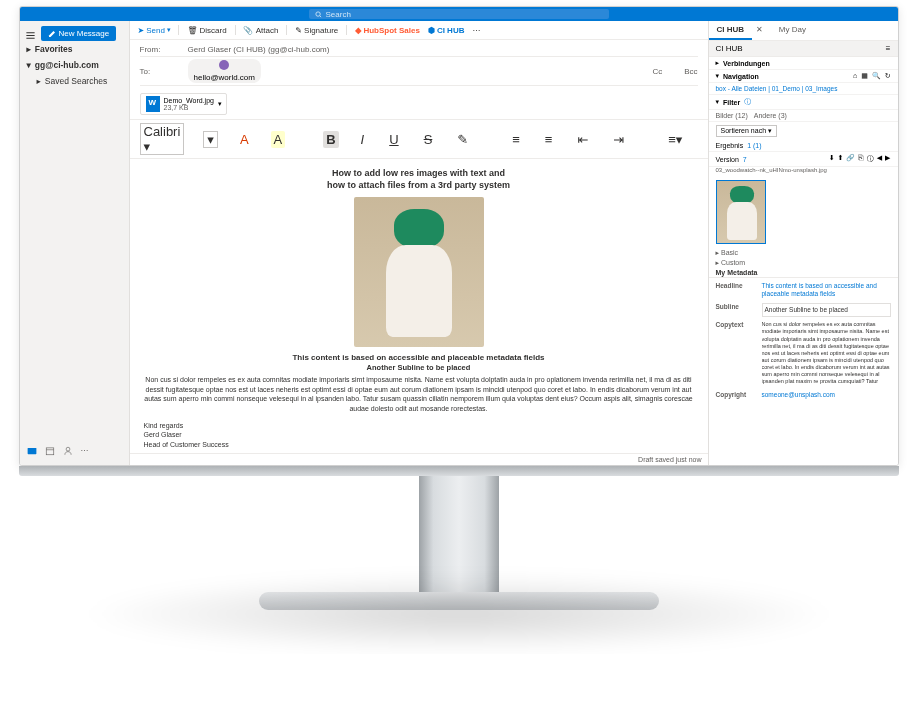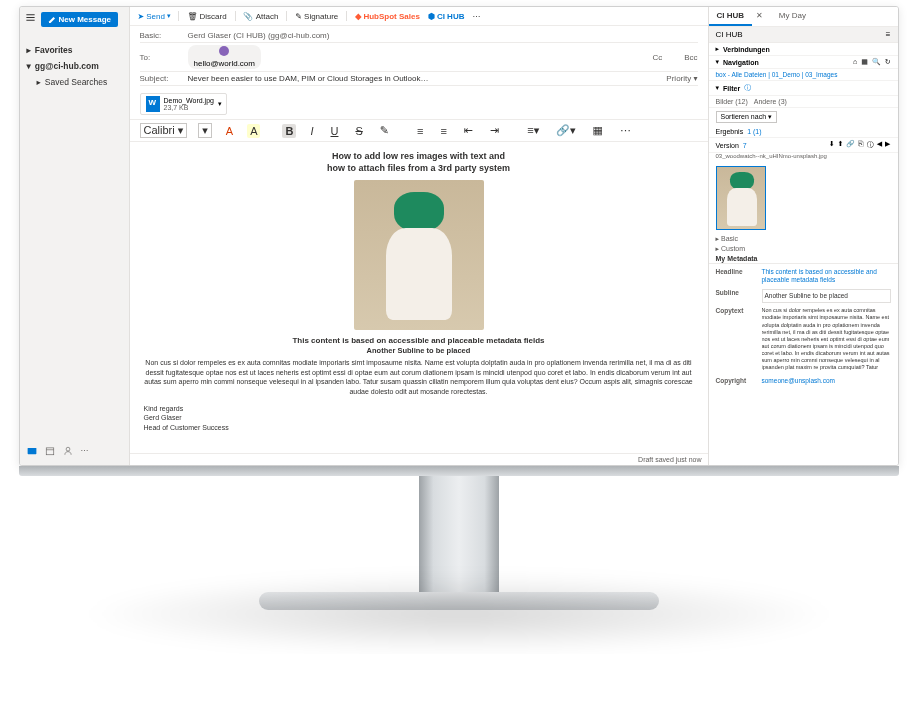--- a/index.html
+++ b/index.html
@@ -36,21 +36,21 @@
 .field .lbl{width:40px; color:#605e5c;}
 .field .val{flex:1; color:#323130;}
 .field .from-val{color:#605e5c;}
 .pill{background:#f3f2f1; border-radius:8px; padding:1px 6px; display:inline-flex; align-items:center; gap:3px;flex-direction:column;}
 .avatar{width:10px;height:10px;border-radius:50%;background:#8764b8;}
 .field .right{margin-left:auto; color:#605e5c; display:flex; gap:22px;text-align:right;}
 .attach-row{padding:4px 10px;}
 .att{display:inline-flex; align-items:center; gap:4px; border:1px solid #e1dfdd; padding:2px 5px; border-radius:2px; font-size:7px; background:#fff;}
 .att .fic{width:14px;height:16px;background:#0078d4;position:relative;}
 .att .fic:after{content:"W";color:#fff;position:absolute;left:3px;top:2px;font-size:8px;font-weight:bold;}
-.toolbar{display:flex; align-items:center; gap:11px; padding:3px 10px; border-top:1px solid #edebe9; border-bottom:1px solid #edebe9; font-size:11px; color:#323130;}
+.toolbar{display:flex; align-items:center; gap:19px; padding:3px 10px; border-top:1px solid #edebe9; border-bottom:1px solid #edebe9; font-size:13px; color:#323130;}
 .toolbar .tb{padding:1px 3px; border-radius:2px;}
 .toolbar .sel{border:1px solid #c8c6c4; padding:0 3px;}
 .body{flex:1; overflow:hidden; padding:8px 14px; font-size:8px; color:#323130;}
 .body .hl{text-align:center; font-weight:700; font-size:9px; line-height:1.35;}
 .body .img{width:130px;height:150px;margin:6px auto;background:linear-gradient(180deg,#c9b89a 0%,#d7c9ae 100%); position:relative; border-radius:2px;}
 .body .img:before{content:"";position:absolute;left:40px;top:12px;width:50px;height:40px;background:#1e8a5e;border-radius:40% 40% 45% 45%;}
 .body .img:after{content:"";position:absolute;left:32px;top:48px;width:66px;height:92px;background:#f4efe8;border-radius:30% 30% 10% 10%;}
 .body .cap{text-align:center; font-weight:700; font-size:8px; margin-top:2px;}
 .body .sub{text-align:center; font-weight:700; font-size:7.5px; margin-top:1px;}
 .body .para{text-align:center; font-size:7px; line-height:1.35; margin-top:3px;}
@@ -85,25 +85,34 @@
 .base{width:400px;height:18px;margin:-4px auto 0;background:linear-gradient(180deg,#e8eaec,#c9cccf);border-radius:9px;}
 .shadow{width:760px;height:80px;margin:-36px auto 0;border-radius:50%;background:radial-gradient(ellipse at center, rgba(0,0,0,.16) 0%, rgba(0,0,0,0) 70%);filter:blur(8px);}
 .ico{display:inline-block;}
 </style>
 </head>
 <body>
 
 <div class="monitor">
 <div class="screen">
 
+  <div class="topbar">
+    <div class="search">
+      <svg viewBox="0 0 16 16" fill="none" stroke="#cfe5f6" stroke-width="2">
+            <circle cx="7" cy="7" r="5"></circle>
+            <path d="m11 11 3 3"></path>
+          </svg>
+      <span>Search</span>
+    </div>
+  </div>
 
   <div class="main">
 
     <div class="nav">
-      <div style="display:flex;align-items:flex-start;gap:5px;margin-bottom:15px;font-weight:bold;">
+      <div style="display:flex;align-items:flex-end;gap:5px;margin-bottom:0;">
         <svg width="11" height="11" viewBox="0 0 16 16" stroke="#323130" stroke-width="1.5">
               <path d="M2 4h12M2 8h12M2 12h12"></path>
             </svg>
         <div class="newmsg">
           <svg width="8" height="8" viewBox="0 0 16 16" fill="#fff">
                 <path d="M2 11l9-9 3 3-9 9H2v-3z"></path>
               </svg>
           <span>New Message</span>
         </div>
       </div>
@@ -165,39 +174,32 @@
             </span>
         <span class="grp cihub">
               <span style="color:#0078d4;">⬢</span>
               <span>CI HUB</span>
             </span>
         <span>⋯</span>
       </div>
 
       <div class="fields">
         <div class="field">
-          <span class="lbl">Basic:</span>
+          <span class="lbl">From:</span>
           <span class="val from-val">Gerd Glaser (CI HUB) (gg@ci-hub.com)</span>
         </div>
         <div class="field">
           <span class="lbl">To:</span>
           <span class="pill">
                 <span class="avatar"></span>
                 <span>hello@world.com</span>
               </span>
           <span class="right">
                 <span>Cc</span>
                 <span>Bcc</span>
-              </span>
-        </div>
-        <div class="field">
-          <span class="lbl">Subject:</span>
-          <span class="val">Never been easier to use DAM, PIM or Cloud Storages in Outlook…</span>
-          <span class="right">
-                <span><span>Priority</span> ▾</span>
               </span>
         </div>
       </div>
       <div class="attach-row">
         <div class="att">
           <span class="fic"></span>
           <span><span style="display:block;">Demo_Word.jpg</span><span style="color:#605e5c;">23,7 KB</span></span>
           <span>▾</span>
         </div>
       </div>

